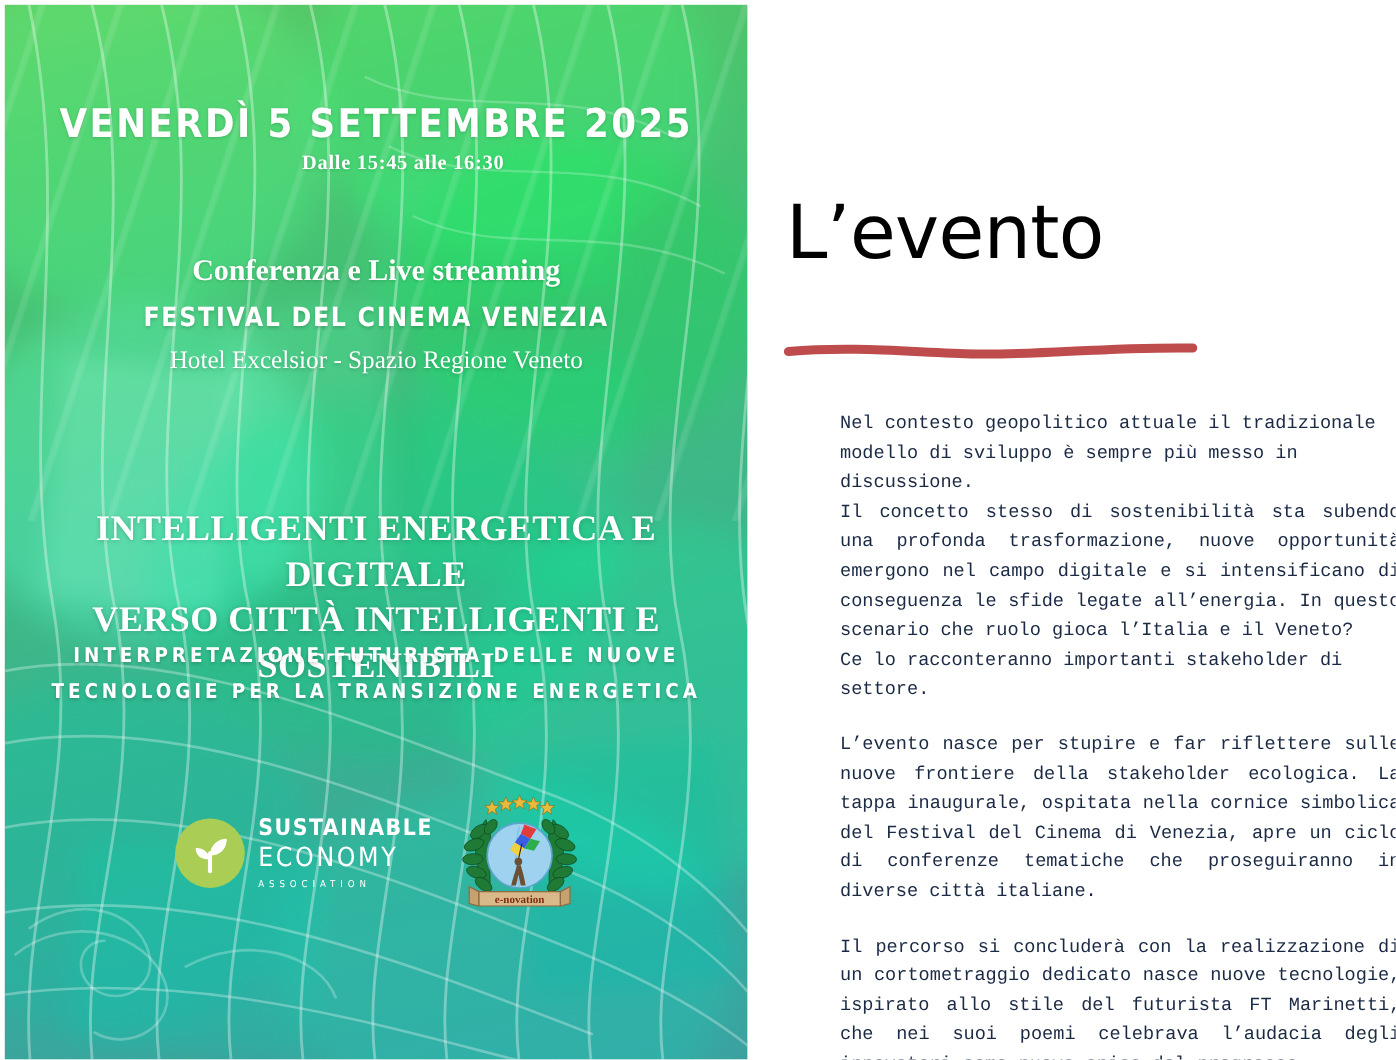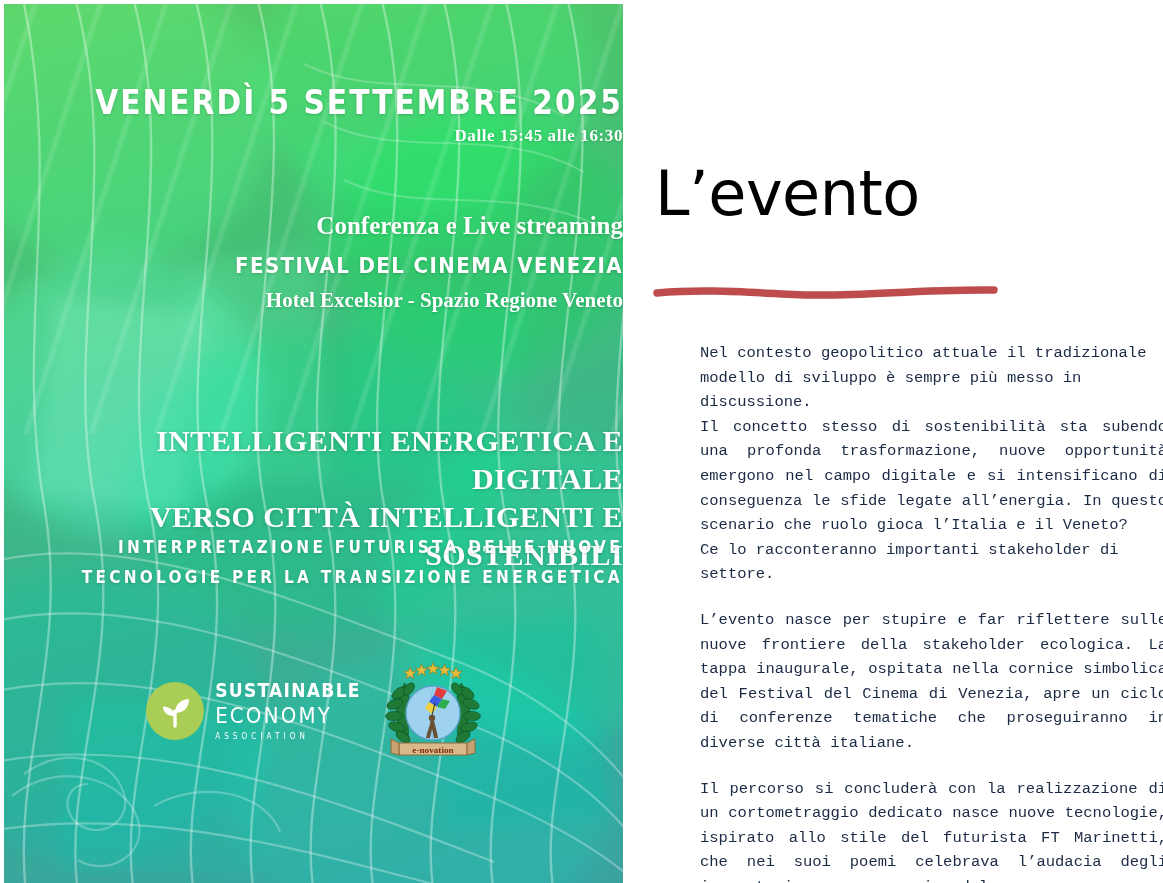--- a/index.html
+++ b/index.html
@@ -68,21 +68,21 @@
         rgba(255,255,255,0.00) 26px,
         rgba(255,255,255,0.13) 28px,
         rgba(255,255,255,0.13) 31px,
         rgba(255,255,255,0.00) 34px,
         rgba(255,255,255,0.00) 62px);
     opacity: .85;
     pointer-events: none;
   }
 
   
-  .ptext { position: absolute; width: 100%; text-align: right; color: #ffffff; }
+  .ptext { position: absolute; width: 100%; text-align: center; color: #ffffff; }
 
   #date-line {
     top: 79px;
     font-family: "DejaVu Sans Condensed", "Liberation Sans Narrow", "Liberation Sans", sans-serif;
     font-size: 33px;
     font-weight: 700;
     letter-spacing: 2.0px;
     text-shadow: 0 1px 3px rgba(0,0,0,.16);
   }
   #time-line {
@@ -107,21 +107,21 @@
     font-family: "DejaVu Sans Condensed", "Liberation Sans Narrow", "Liberation Sans", sans-serif;
     font-size: 22px;
     font-weight: 700;
     letter-spacing: 1.4px;
     text-shadow: 0 1px 3px rgba(0,0,0,.18);
   }
   #hotel-line {
     top: 284px;
     font-family: "Liberation Serif", serif;
     font-size: 21px;
-    font-weight: 700;
+    font-weight: 400;
     text-shadow: 0 1px 3px rgba(0,0,0,.18);
   }
 
   #headline {
     top: 418px;
     font-family: "Liberation Serif", serif;
     font-size: 30px;
     font-weight: 700;
     line-height: 38px;
     letter-spacing: .4px;

